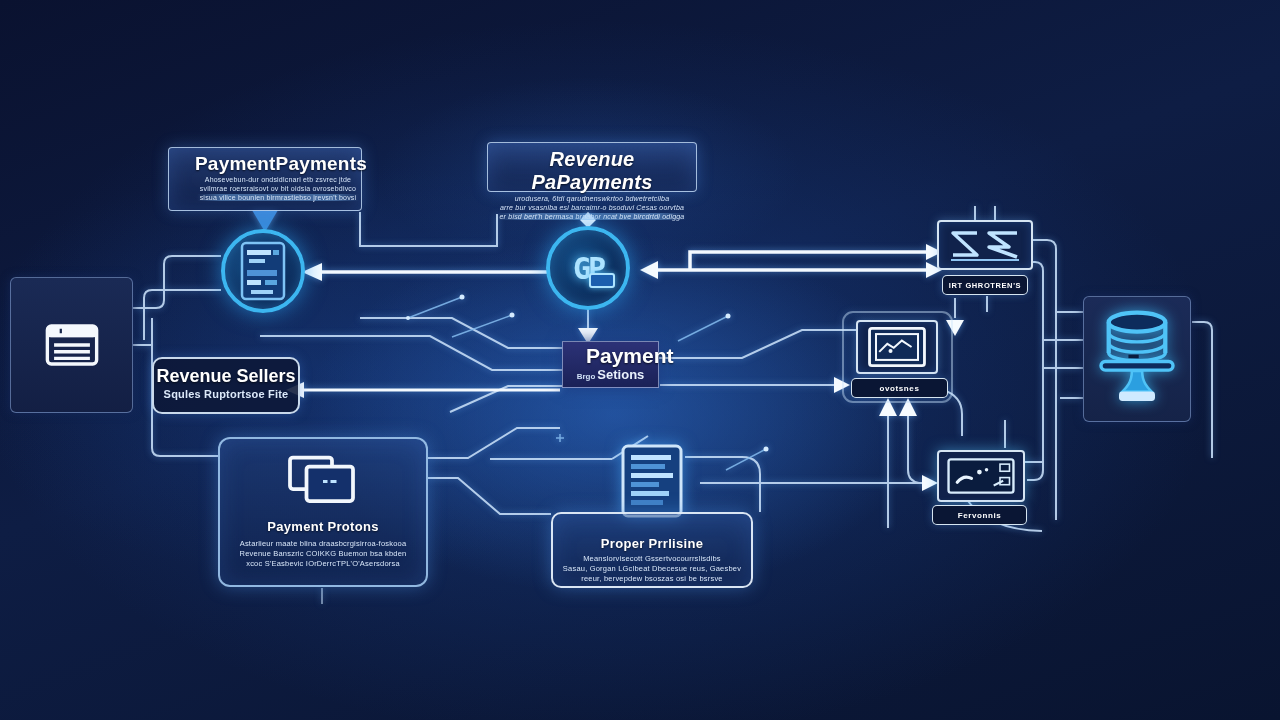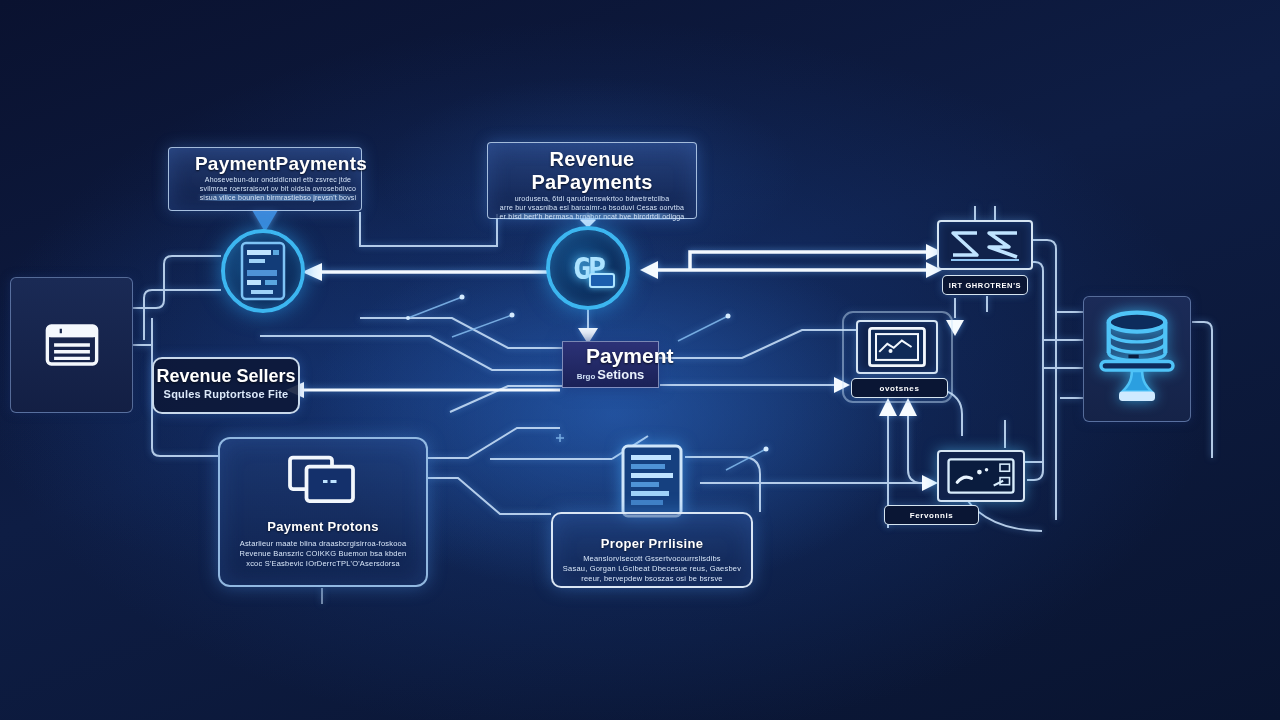--- a/index.html
+++ b/index.html
@@ -173,21 +173,21 @@
     <rect x="843" y="312" width="109" height="90" rx="10" fill="none" stroke="rgba(205,228,250,.45)" stroke-width="2"></rect>
   </svg>
 
   <div class="node card" style="left:168px;top:147px;width:194px;height:64px;padding-left:26px;">
     <div class="title" style="font-size:19px;">PaymentPayments</div>
     <div class="tiny">Ahosevebun-dur ondsidlcnari etb zsvrec jtde</div>
     <div class="tiny">svilmrae roersraisovt ov bit oidsia ovrosebdivco</div>
     <div class="tiny hl"><span>sisua vilice bounien birmrastiebso jrevsn't bovsi</span></div>
   </div>
 
-  <div class="node card" style="left:487px;top:142px;width:210px;height:77px;">
+  <div class="node card" style="left:487px;top:142px;width:210px;height:50px;font-style:italic;">
     <div class="title">Revenue PaPayments</div>
     <div class="tiny">urodusera, 6tdi qarudnenswkrtoo bdwetretcilba</div>
     <div class="tiny">arre bur vsasniba esi barcaimr-o bsoduvi Cesas oorvtba</div>
     <div class="tiny hl"><span>er bisd bert'h bermasa brnabor ncat bve bircdrtdi odigga</span></div>
   </div>
 
   <div class="node circle-node" style="left:221px;top:229px;width:84px;height:84px;">
     <svg width="48" height="62" viewBox="0 0 48 62">
       <rect x="3" y="3" width="42" height="56" rx="4" fill="#123c78" stroke="#7ec3f5" stroke-width="2.5"></rect>
       <rect x="8" y="10" width="24" height="5" fill="#bfe3ff"></rect>
@@ -288,21 +288,21 @@
     <svg width="72" height="38" viewBox="0 0 88 48">
       <rect x="3" y="3" width="82" height="42" rx="3" fill="#0a1c3e" stroke="#d8ecfc" stroke-width="3"></rect>
       <path d="M14,32 Q22,22 32,27" fill="none" stroke="#e8f4fe" stroke-width="4" stroke-linecap="round"></path>
       <circle cx="42" cy="19" r="3" fill="#e8f4fe"></circle>
       <circle cx="51" cy="16" r="2.2" fill="#e8f4fe"></circle>
       <rect x="68" y="9" width="12" height="9" fill="none" stroke="#d8ecfc" stroke-width="2"></rect>
       <rect x="68" y="26" width="12" height="9" fill="none" stroke="#d8ecfc" stroke-width="2"></rect>
       <path d="M60,36 L72,30" stroke="#d8ecfc" stroke-width="2.5"></path>
     </svg>
   </div>
-  <div class="node label-bar" style="left:884px;top:505px;width:95px;height:20px;">Fervonnis</div>
+  <div class="node label-bar" style="left:932px;top:505px;width:95px;height:20px;">Fervonnis</div>
 
   <div class="node panel" style="left:1083px;top:296px;width:108px;height:126px;background:linear-gradient(180deg,#1b2b58,#152348);">
     <svg width="86" height="108" viewBox="0 0 100 126" style="filter:drop-shadow(0 0 7px rgba(60,190,250,.7));">
       <ellipse cx="50" cy="20" rx="33" ry="11" fill="#0d2c5c" stroke="#4fc3f7" stroke-width="5"></ellipse>
       <path d="M17,20 V56 M83,20 V56" stroke="#4fc3f7" stroke-width="5" fill="none"></path>
       <path d="M17,32 A33,11 0 0 0 83,32" fill="none" stroke="#4fc3f7" stroke-width="4"></path>
       <path d="M17,44 A33,11 0 0 0 83,44" fill="none" stroke="#4fc3f7" stroke-width="4"></path>
       <path d="M17,56 A33,9 0 0 0 83,56" fill="none" stroke="#4fc3f7" stroke-width="4"></path>
       <rect x="40" y="58" width="12" height="4" fill="#0a1c3e"></rect>
       <rect x="8" y="66" width="84" height="10" rx="5" fill="#0d2c5c" stroke="#4fc3f7" stroke-width="4"></rect>

